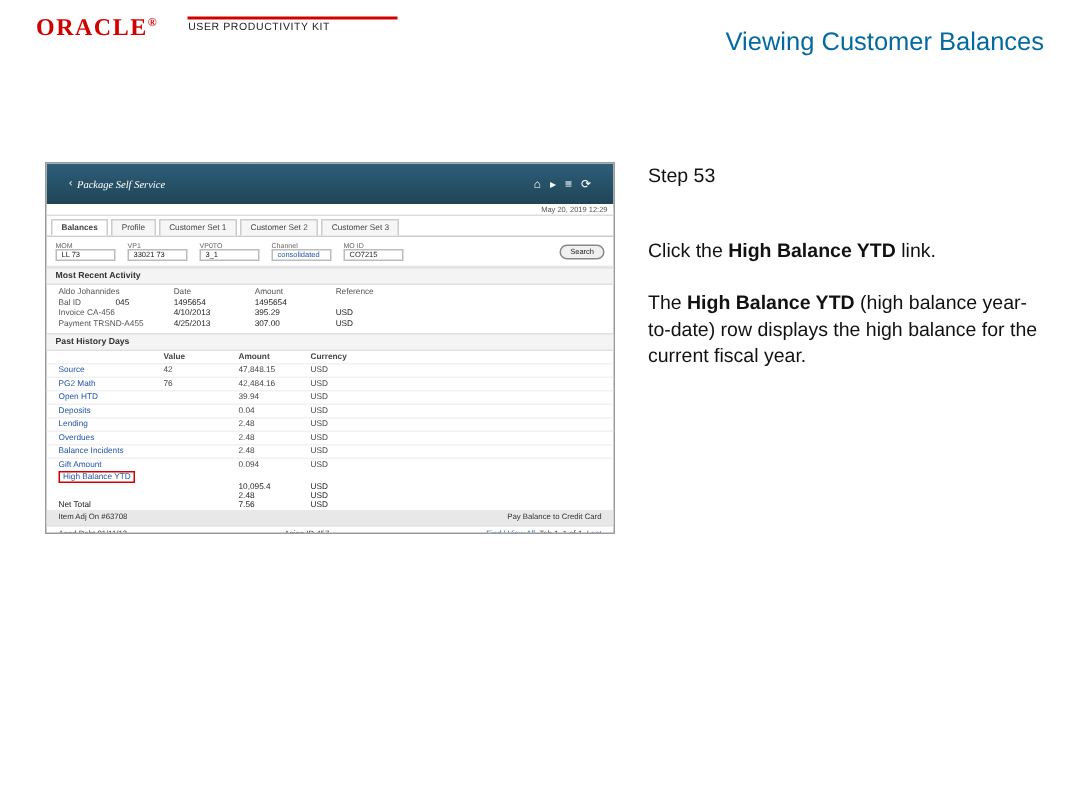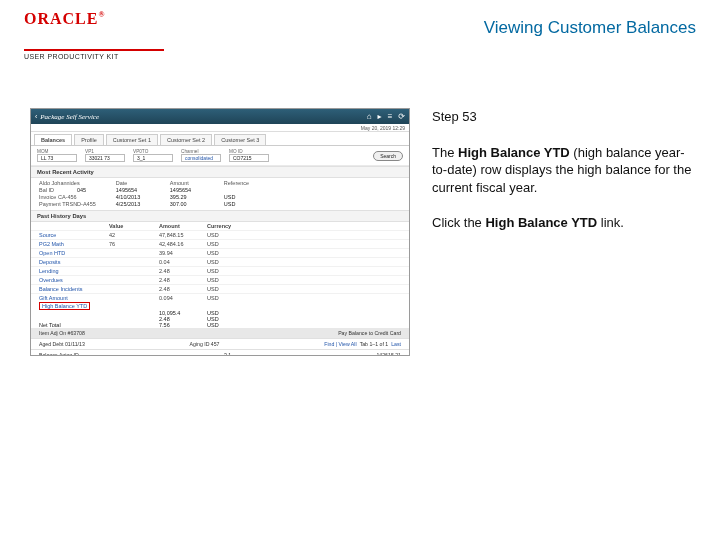--- a/index.html
+++ b/index.html
@@ -1,35 +1,35 @@
 <!DOCTYPE html>
 <html><head>
 <meta charset="utf-8">
 <style>
   * { box-sizing: border-box; margin: 0; padding: 0; }
   html, body { width: 720px; height: 540px; background: #fff; font-family: Arial, Helvetica, sans-serif; color: #222; }
   .page { position: relative; width: 720px; height: 540px; }
 
   
   .header { position: absolute; top: 10px; left: 24px; right: 24px; height: 44px; }
-  .logo-block { display: flex; flex-direction: column; gap: 20px; }
+  .logo-block { display: flex; flex-direction: row; gap: 20px; }
   .oracle-logo { font-family: Georgia, 'Times New Roman', serif; font-size: 16px; font-weight: 700; color: #d40000; letter-spacing: 1px; }
   .oracle-logo .r { font-size: 8px; vertical-align: top; }
   .upk { font-size: 7px; letter-spacing: 0.4px; margin-top: 1px; color: #222; border-top: 2px solid #d40000; padding-top: 2px; width: 140px; }
   .page-title { position: absolute; top: 8px; right: 0; font-size: 17px; color: #0369a1; }
 
   
   .shot {
     position: absolute; top: 108px; left: 30px; width: 380px; height: 248px;
     border: 1px solid #9a9a9a; background: #fff; font-size: 5.5px;
     overflow: hidden;
   }
   .titlebar {
     background: linear-gradient(#2e5f78, #1f4457);
-    color: #fff; height: 15px; display: flex; align-items: center; padding: 0 4px;
+    color: #fff; height: 27px; display: flex; align-items: center; padding: 0 15px;
   }
   .titlebar .chev { font-size: 7px; margin-right: 3px; }
   .titlebar .ttl { font-family: 'Segoe Script', cursive; font-style: italic; font-size: 7px; flex: 1; }
   .titlebar .ticon { margin-left: 6px; font-size: 8px; }
   .below-title { height: 8px; border-bottom: 1px solid #ddd; text-align: right; padding-right: 4px; color: #555; font-size: 5px; line-height: 8px; }
 
   .tabs { display: flex; gap: 2px; padding: 2px 3px 0 3px; border-bottom: 1px solid #ccc; }
   .tab { padding: 2px 6px; border: 1px solid #ccc; border-bottom: none; font-size: 5.5px; background: #f6f6f6; color: #444; }
   .tab.active { background: #fff; font-weight: 700; }
 
@@ -58,21 +58,21 @@
   .subrow { display: grid; grid-template-columns: 70px 50px 48px 1fr; padding: 0 8px; }
 
   .grey-sub { background: #e8e8e8; padding: 2px 8px; display: flex; justify-content: space-between; font-size: 5.2px; color: #333; }
 
   .footerrow { display: flex; justify-content: space-between; padding: 2px 8px; font-size: 5.2px; color: #333; border-top: 1px solid #e0e0e0; }
   .pager { display: flex; gap: 3px; align-items: center; }
   .pager .pg { color: #2255aa; }
 
   
   .instr { position: absolute; top: 108px; left: 432px; right: 24px; font-size: 13px; line-height: 1.35; color: #111; }
-  .step { margin-bottom: 18px; }
+  .step { margin-bottom: 32px; }
   .para { margin-bottom: 18px; }
 </style>
 </head>
 <body>
 
 <div class="page">
 
   <div class="header">
     <div class="logo-block">
       <div class="oracle-logo">
@@ -282,20 +282,20 @@
     <div class="footerrow">
       <span>Balance Aging ID</span>
       <span>3.1</span>
       <span>142615.21</span>
     </div>
   </div>
 
   <div class="instr">
     <div class="step">Step 53</div>
     <div class="para">
+      <span>Click the </span><b>High Balance YTD</b><span> link.</span>
+    </div>
+    <div class="para">
       <span>The </span><b>High Balance YTD</b><span> (high balance year-to-date) row displays the high balance for the current fiscal year.</span>
     </div>
-    <div class="para">
-      <span>Click the </span><b>High Balance YTD</b><span> link.</span>
-    </div>
   </div>
 
 </div>
 
 </body></html>

